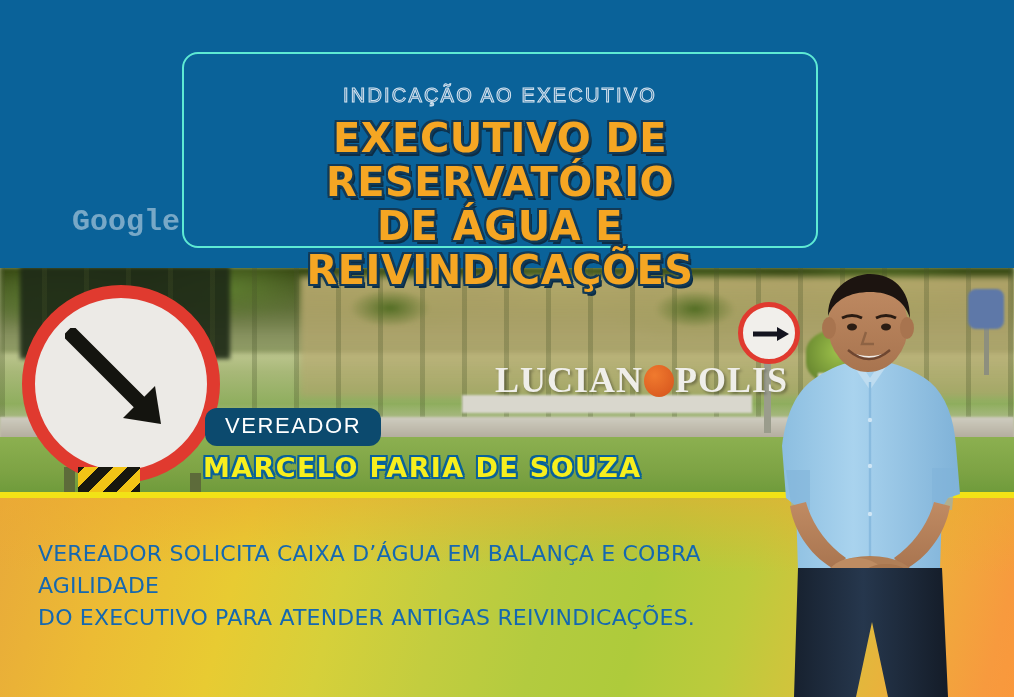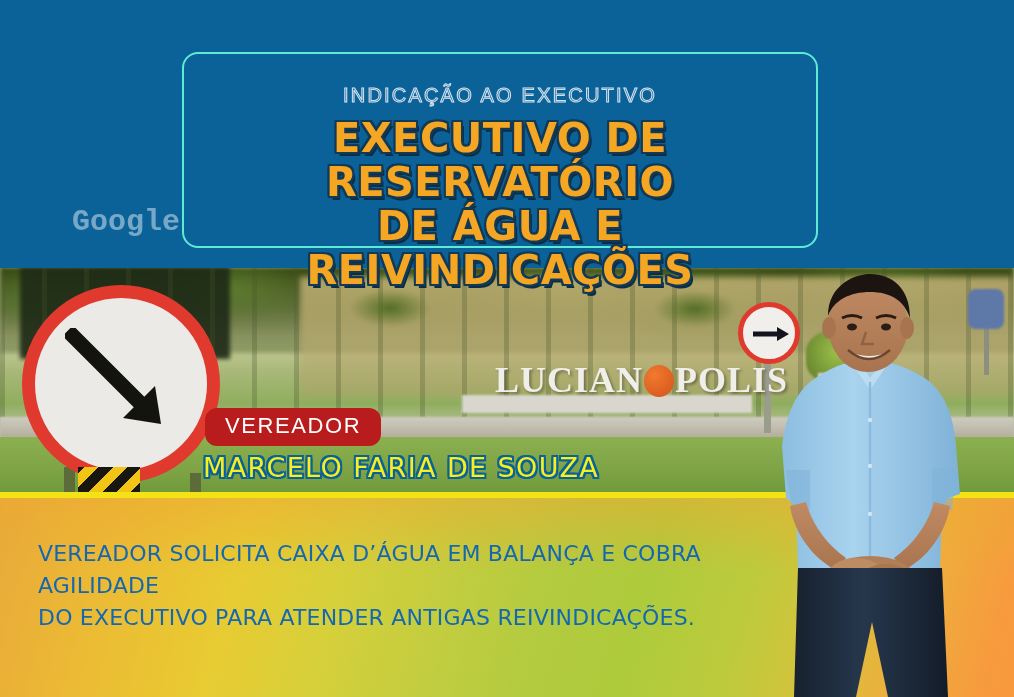--- a/index.html
+++ b/index.html
@@ -202,30 +202,30 @@
     position:absolute;left:38px;top:538px;width:780px;z-index:9;
     font-family:"DejaVu Sans", sans-serif;
     font-size:22px;line-height:32px;font-weight:normal;
     letter-spacing:.2px;color:#1568B0;
     white-space:pre-line;
   }
 
   
   .badge{
     position:absolute;left:205px;top:408px;z-index:25;
-    background:#b91c1c;color:#ffffff;
+    background:#0c4a6e;color:#ffffff;
     border-radius:12px;
     padding:5px 20px 7px 20px;
     font-size:22px;letter-spacing:1.6px;font-weight:400;
     font-family:"Liberation Sans", sans-serif;
   }
   .person-name{
     position:absolute;left:203px;top:452px;z-index:25;
     font-family:"DejaVu Sans", sans-serif;
-    font-size:27px;font-weight:normal;letter-spacing:1.4px;
+    font-size:27px;font-weight:bold;letter-spacing:1.4px;
     color:#F7EF1E;
     text-shadow:
       -2px 0 #0A6299, 2px 0 #0A6299, 0 -2px #0A6299, 0 2px #0A6299,
       -2px -2px #0A6299, 2px -2px #0A6299, -2px 2px #0A6299, 2px 2px #0A6299;
     white-space:nowrap;
   }
 
   .watermark{
     position:absolute;left:72px;top:205px;z-index:6;
     font-size:30px;font-weight:bold;color:rgba(255,255,255,.45);

